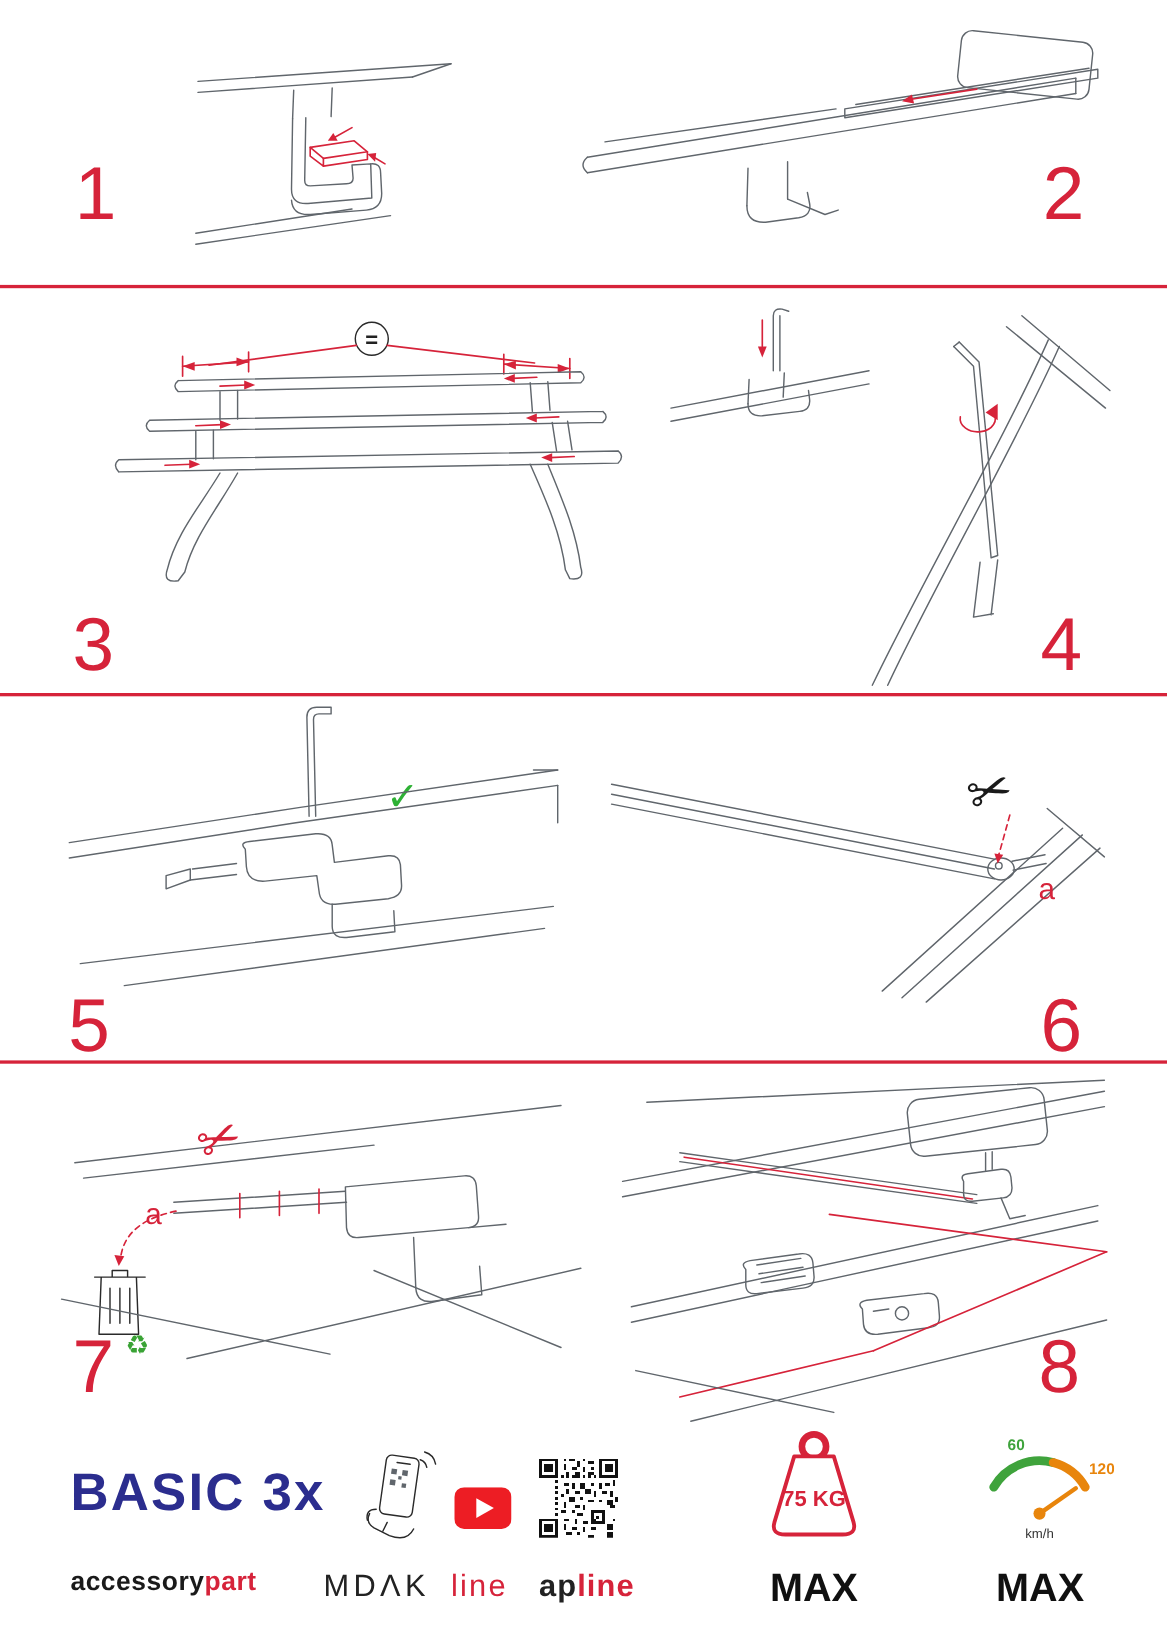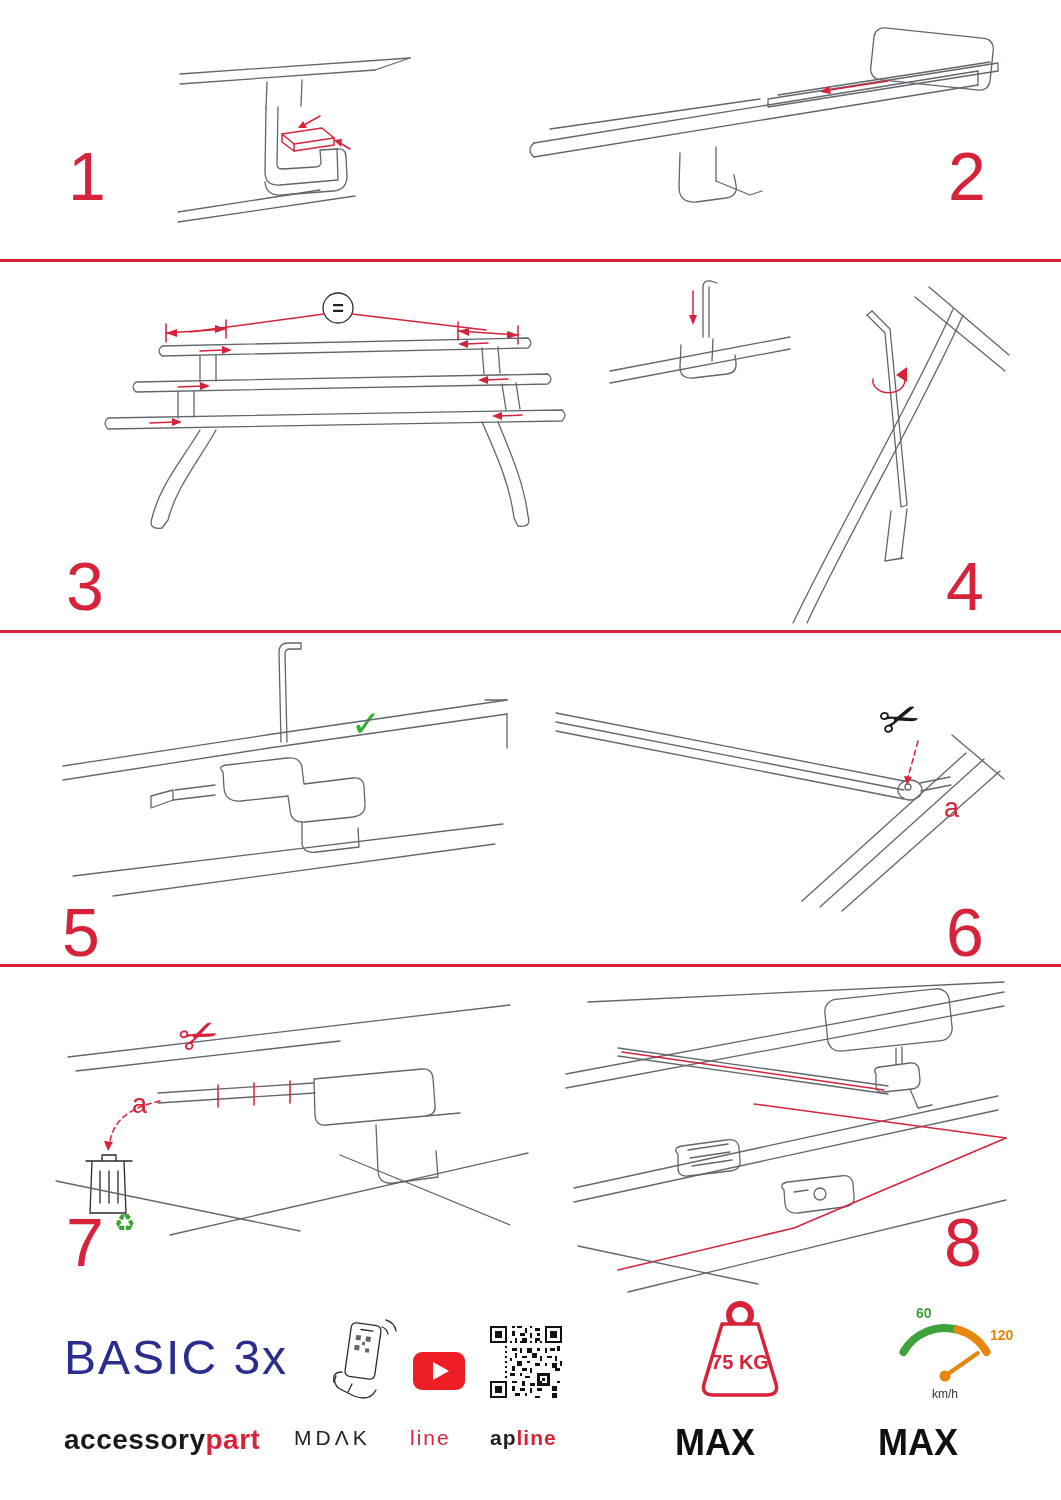--- a/index.html
+++ b/index.html
@@ -23,31 +23,31 @@
   .illus{position:absolute;}
   .ln{fill:none;stroke:var(--ink);stroke-width:1.3;stroke-linecap:round;stroke-linejoin:round;}
   .lnf{fill:var(--ink);stroke:none;}
   .rd{fill:none;stroke:var(--red);stroke-width:1.5;stroke-linecap:round;stroke-linejoin:round;}
   .rdf{fill:var(--red);stroke:none;}
   .dash{stroke-dasharray:5 4;}
   .glyph{font-family:"DejaVu Sans",sans-serif;}
   .dark{stroke:#2a2a2a;}
   
   .product-name{
-    position:absolute;left:64px;top:1330px;font-size:48px;font-weight:400;
+    position:absolute;left:64px;top:1330px;font-size:48px;font-weight:700;
     color:var(--blue);letter-spacing:2px;
   }
-  .brandline{position:absolute;left:64px;top:1424px;font-size:28px;font-weight:700;letter-spacing:0.5px;}
+  .brandline{position:absolute;left:64px;top:1424px;font-size:24px;font-weight:700;letter-spacing:0.5px;}
   .brandline .r{color:var(--red);}
-  .partner{position:absolute;top:1426px;font-size:21px;color:#222;}
+  .partner{position:absolute;top:1426px;font-size:28px;color:#222;}
   .mdak{left:294px;letter-spacing:4px;font-weight:400;}
   .ipqi{left:410px;color:var(--red);letter-spacing:2px;font-weight:400;}
   .apline{left:490px;font-weight:700;letter-spacing:1px;text-align:right;}
   .apline .r{color:var(--red);}
-  .maxlabel{position:absolute;top:1422px;font-size:36px;font-weight:700;color:#101010;}
+  .maxlabel{position:absolute;top:1422px;font-size:36px;font-weight:700;color:#101010;text-align:center;}
   .max-weight{left:675px;width:130px;}
   .max-speed{left:878px;width:135px;}
 </style>
 </head>
 <body>
 
 <div class="page">
 
   <div class="step-number" style="left:68px;top:142px">1</div>
 

